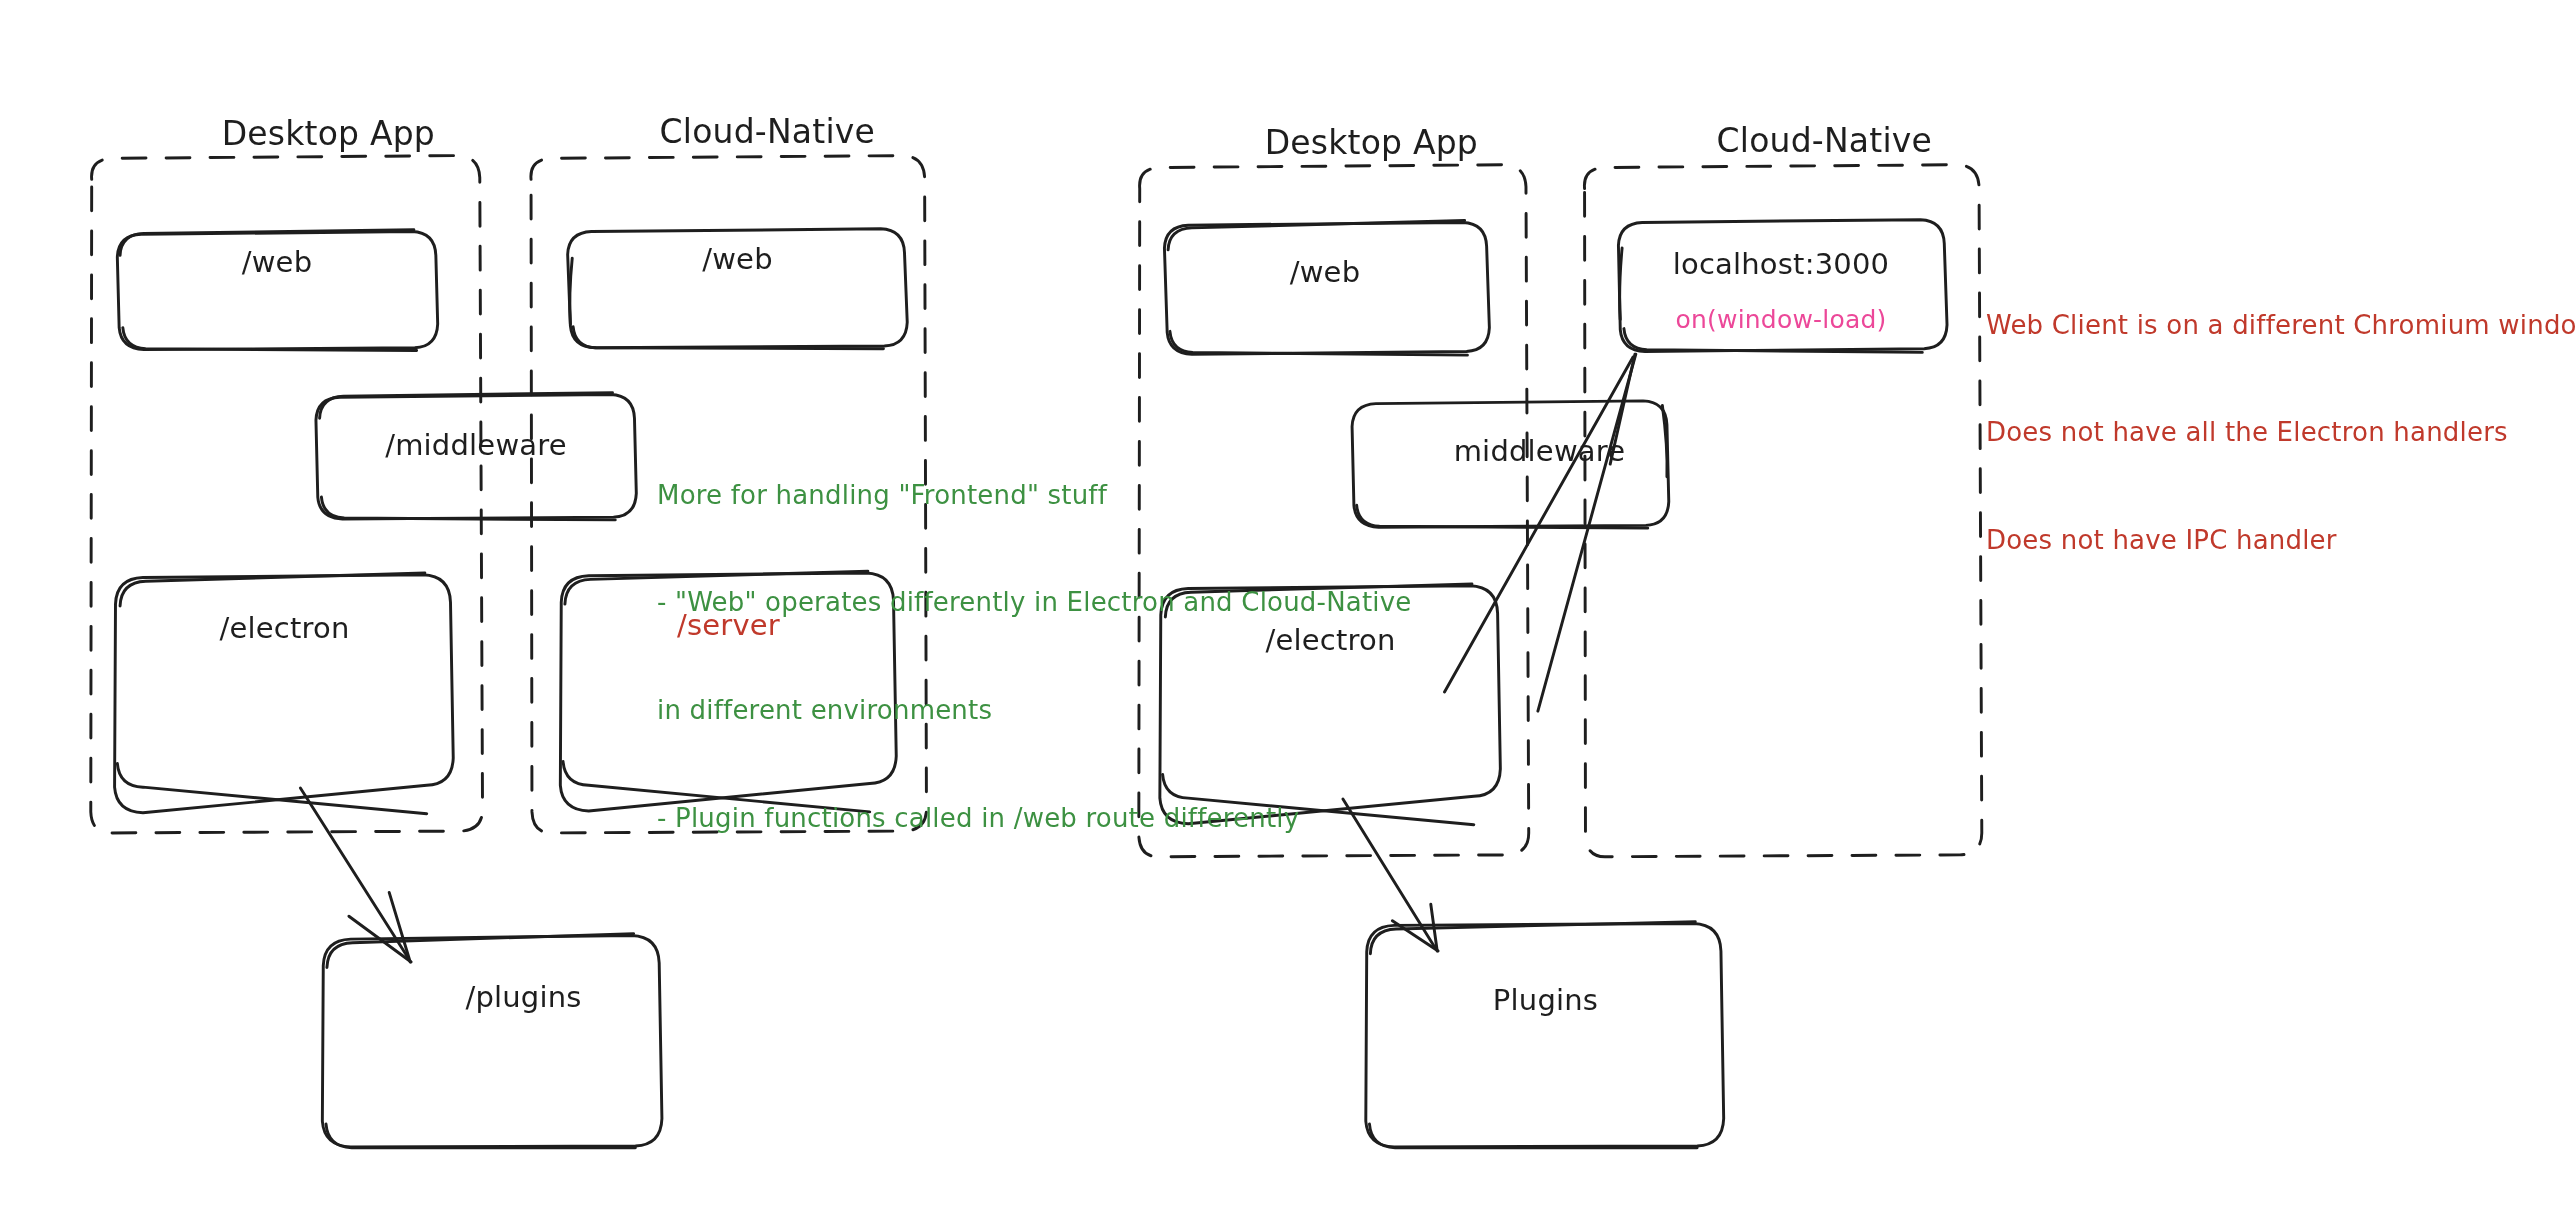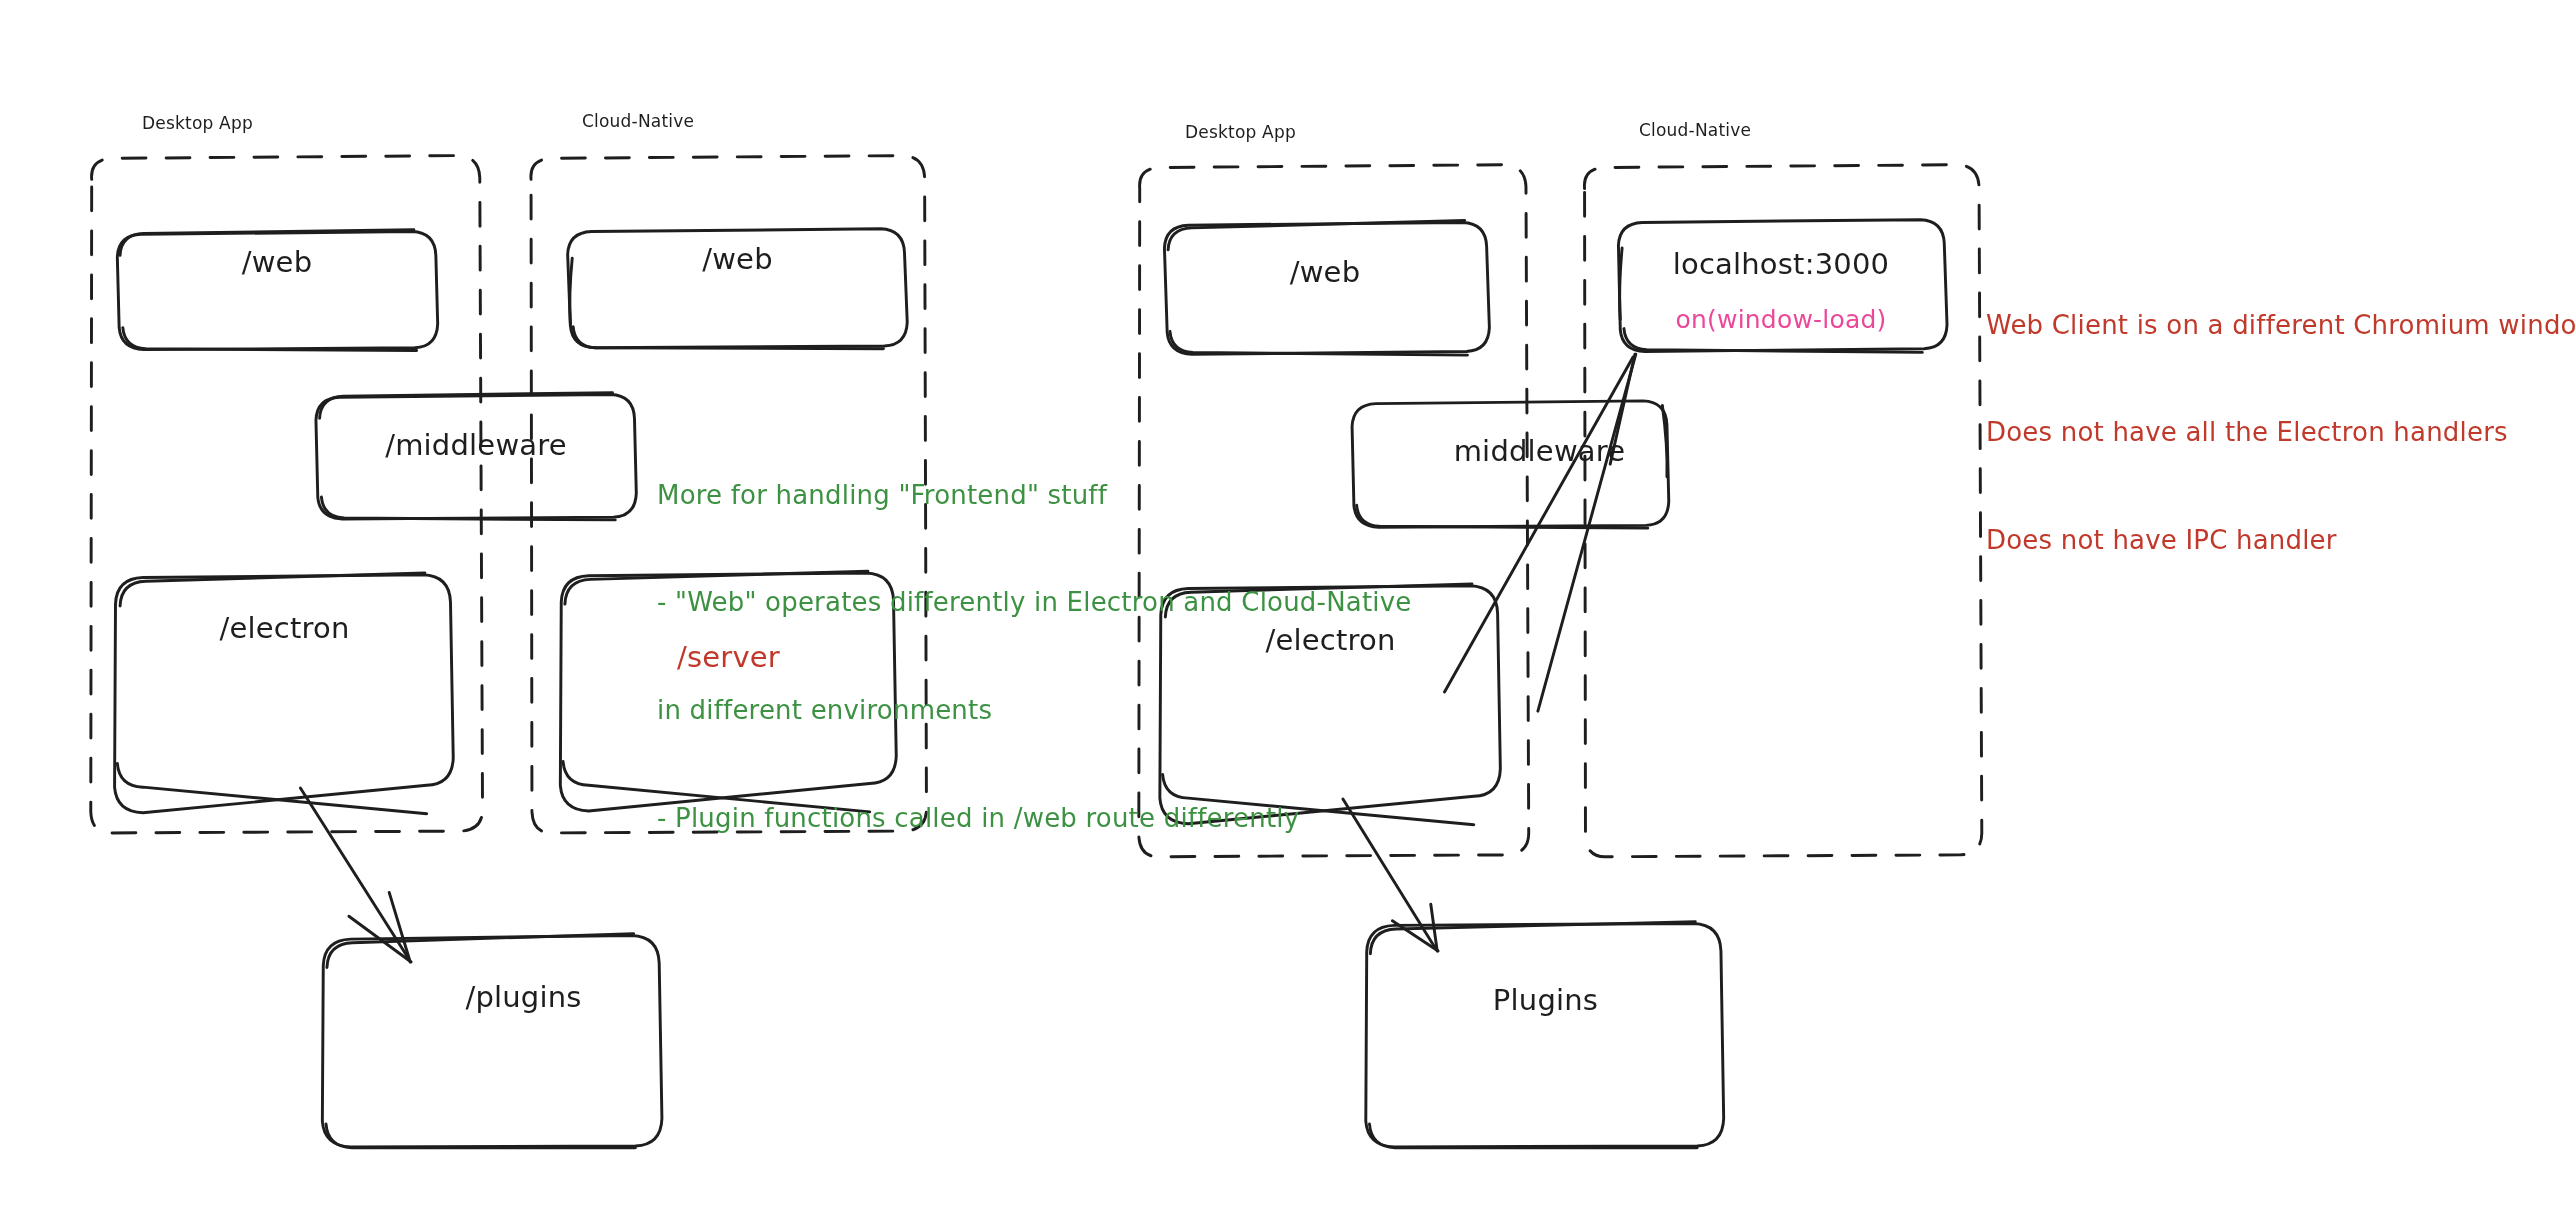--- a/index.html
+++ b/index.html
@@ -11,21 +11,21 @@
   #canvas{position:relative;width:2576px;height:1232px;background:#fff;}
   #sketch{position:absolute;left:0;top:0;width:2576px;height:1232px;}
   .lbl{
     position:absolute;
     font-family:"DejaVu Sans", sans-serif;
     color:#1e1e1e;
     white-space:pre;
     line-height:1.32;
     letter-spacing:0.2px;
   }
-  .grp-title{font-size:17px;text-align:left;}
+  .grp-title{font-size:33px;text-align:right;}
   .box-title{font-size:29px;text-align:center;width:100%;}
   .note{font-size:26px;line-height:1.38;}
   .note-green{color:#3d9142;}
   .note-red{color:#c0392b;}
   .sub-red{font-size:25px;color:#ec4899;text-align:center;width:100%;}
   .centerwrap{position:absolute;display:flex;flex-direction:column;align-items:flex-end;}
 </style>
 </head>
 <body>
 
@@ -134,21 +134,21 @@
     </g>
   </svg>
 
   <div class="lbl grp-title" style="left:142px;top:112px;width:293px;">Desktop App</div>
   <div class="lbl grp-title" style="left:582px;top:110px;width:293px;">Cloud-Native</div>
 
   <div class="lbl box-title" style="left:117px;top:243px;width:320px;">/web</div>
   <div class="lbl box-title" style="left:568px;top:240px;width:339px;">/web</div>
   <div class="lbl box-title" style="left:316px;top:426px;width:320px;">/middleware</div>
   <div class="lbl box-title" style="left:115px;top:609px;width:339px;">/electron</div>
-  <div class="lbl box-title" style="left:561px;top:606px;width:335px;color:#c0392b;margin-top:32px;">/server</div>
+  <div class="lbl box-title" style="left:561px;top:606px;width:335px;color:#c0392b;">/server</div>
   <div class="lbl box-title" style="left:323px;top:978px;width:401px;">/plugins</div>
 
   <div class="lbl note note-green" style="left:657px;top:406px;">
     <div>More for handling "Frontend" stuff</div>
     <div>- "Web" operates differently in Electron and Cloud-Native</div>
     <div>in different environments</div>
     <div>- Plugin functions called in /web route differently</div>
   </div>
 
   <div class="lbl grp-title" style="left:1185px;top:121px;width:293px;">Desktop App</div>

